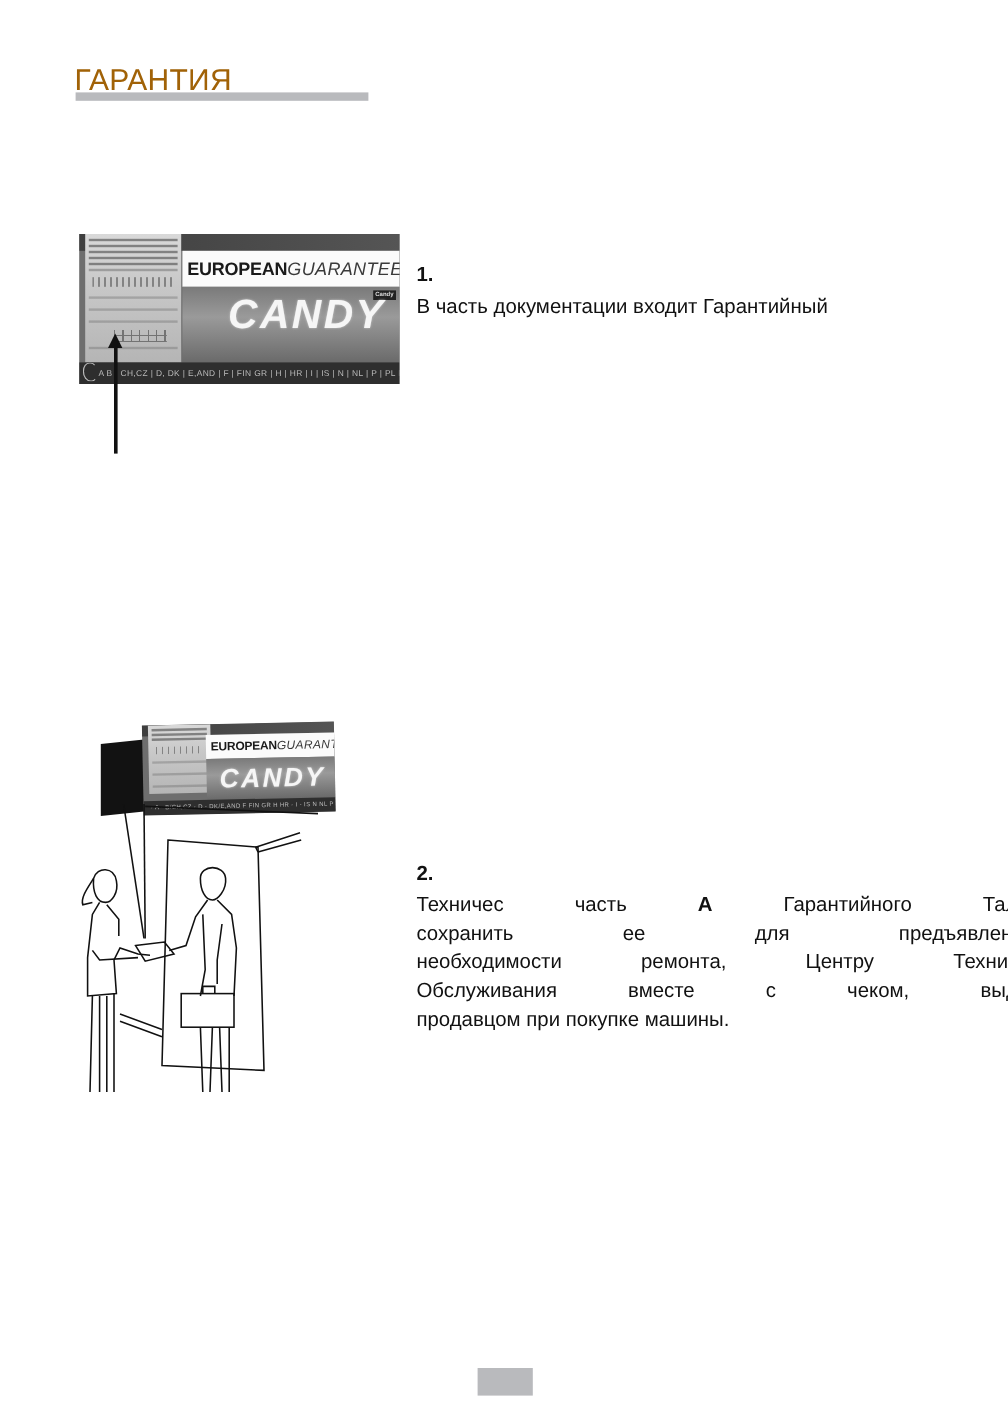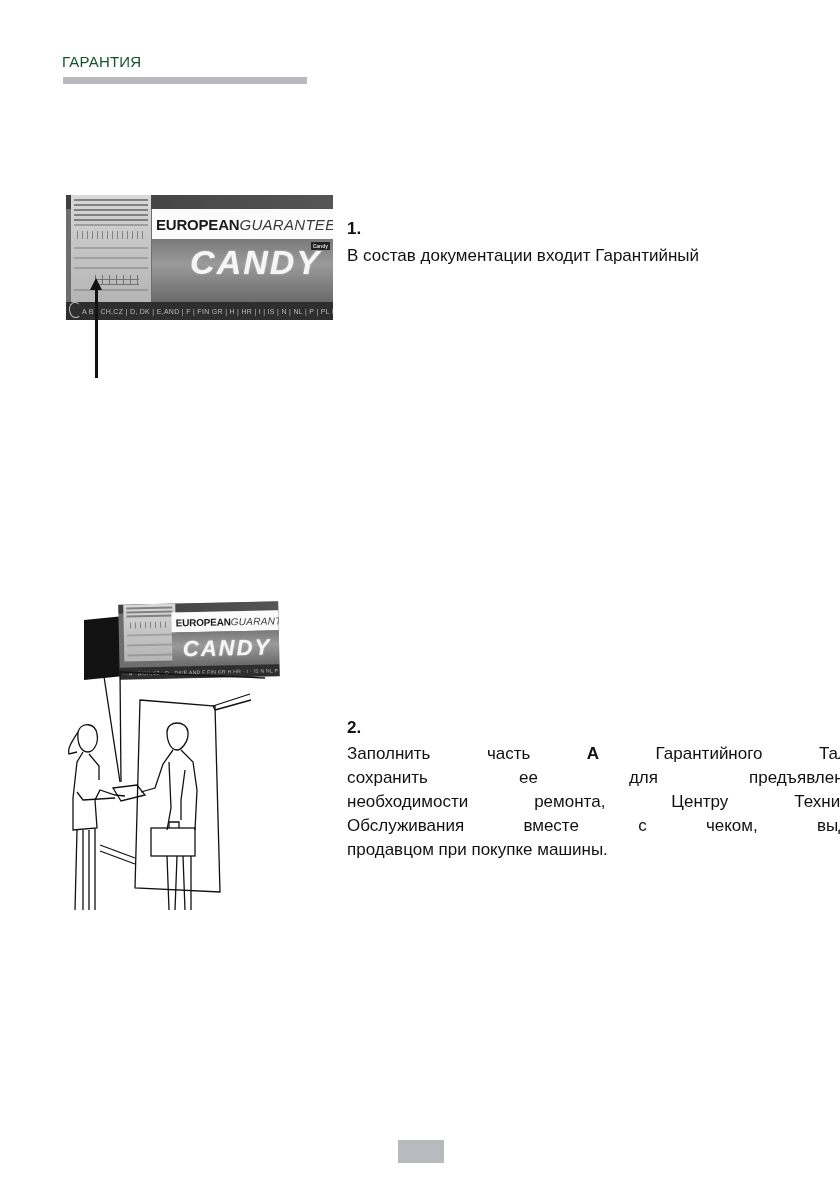--- a/index.html
+++ b/index.html
@@ -1,18 +1,18 @@
 <!DOCTYPE html>
 <html><head>
   <meta charset="utf-8">
   <style>
     html, body { margin:0; padding:0; background:#ffffff; }
     body { width:840px; height:1190px; position:relative; overflow:hidden; font-family:"Liberation Sans", sans-serif; color:#1a1a1a; }
     .abs { position:absolute; }
-    .title { left:62px; top:53px; font-size:15px; letter-spacing:0.2px; color:#14532d; }
+    .title { left:62px; top:53px; font-size:25px; letter-spacing:0.2px; color:#a16207; }
     .title-bar { left:63px; top:77px; width:244px; height:7px; background:#b9babd; }
 
     
     .card { overflow:hidden; background:#6e6e6e; }
     .card1 { left:66px; top:195px; width:267px; height:125px; }
     .card .top-strip { position:absolute; left:0; top:0; right:0; height:14px; background:linear-gradient(90deg,#3e3e3e,#555); }
     .card .doc { position:absolute; left:5px; top:0; width:80px; bottom:18px; background:linear-gradient(180deg,#d9d9d9 0%,#c8c8c8 40%,#b5b5b5 100%); }
     .card .doc .line { position:absolute; left:3px; right:3px; height:2px; background:#555; opacity:.65; }
     .card .doc .tick { position:absolute; left:6px; right:6px; height:8px; background:repeating-linear-gradient(90deg,#555 0 1px,transparent 1px 5px); opacity:.6; }
     .card .doc .grid { position:absolute; left:24px; width:44px; height:10px; background:repeating-linear-gradient(90deg,#444 0 1px,transparent 1px 7px), repeating-linear-gradient(0deg,#444 0 1px,transparent 1px 5px); opacity:.6; }
@@ -82,21 +82,21 @@
   <div class="mini-logo">Candy</div>
   <div class="brand">CANDY</div>
   <div class="langs">A  B | CH,CZ | D, DK | E,AND | F | FIN GR | H | HR | I | IS | N | NL | P | PL RO RU | S | SL | UK | RE</div>
   <div class="swirl"></div>
 </div>
 <div class="abs arrow-head"></div>
 <div class="abs arrow-shaft"></div>
 
 <div class="abs step-num step1-num">1.</div>
 <div class="abs step-text step1-text">
-  <div>В состав документации входит Гарантийный</div>
+  <div>В часть документации входит Гарантийный</div>
 </div>
 
 <div class="abs black-flap"></div>
 <div class="abs card card2">
   <div class="top-strip"></div>
   <div class="doc">
     <div class="line" style="top:3px"></div>
     <div class="line" style="top:7px"></div>
     <div class="line" style="top:11px"></div>
     <div class="tick" style="top:18px;height:6px"></div>
@@ -143,20 +143,20 @@
     <rect x="96" y="158" width="44" height="28"></rect>
     <path d="M114 158 L114 152 L124 152 L124 158"></path>
     <path d="M112 186 L114 240 M122 186 L120 240 M128 186 L130 240 M136 186 L136 240"></path>
   </g>
 
   <path d="M45 175 L80 188 M45 181 L80 194"></path>
 </svg>
 
 <div class="abs step-num step2-num">2.</div>
 <div class="abs step-text step2-text">
-  <span class="ln"><span>Заполнить часть </span><span class="bold">A</span><span> Гарантийного Талон</span></span>
+  <span class="ln"><span>Техничес часть </span><span class="bold">A</span><span> Гарантийного Талон</span></span>
   <span class="ln">сохранить ее для предъявления,</span>
   <span class="ln">необходимости ремонта, Центру Техничес</span>
   <span class="ln">Обслуживания вместе с чеком, выдан</span>
   <span class="ln last">продавцом при покупке машины.</span>
 </div>
 
 <div class="abs page-box"></div>
 
 </body></html>

